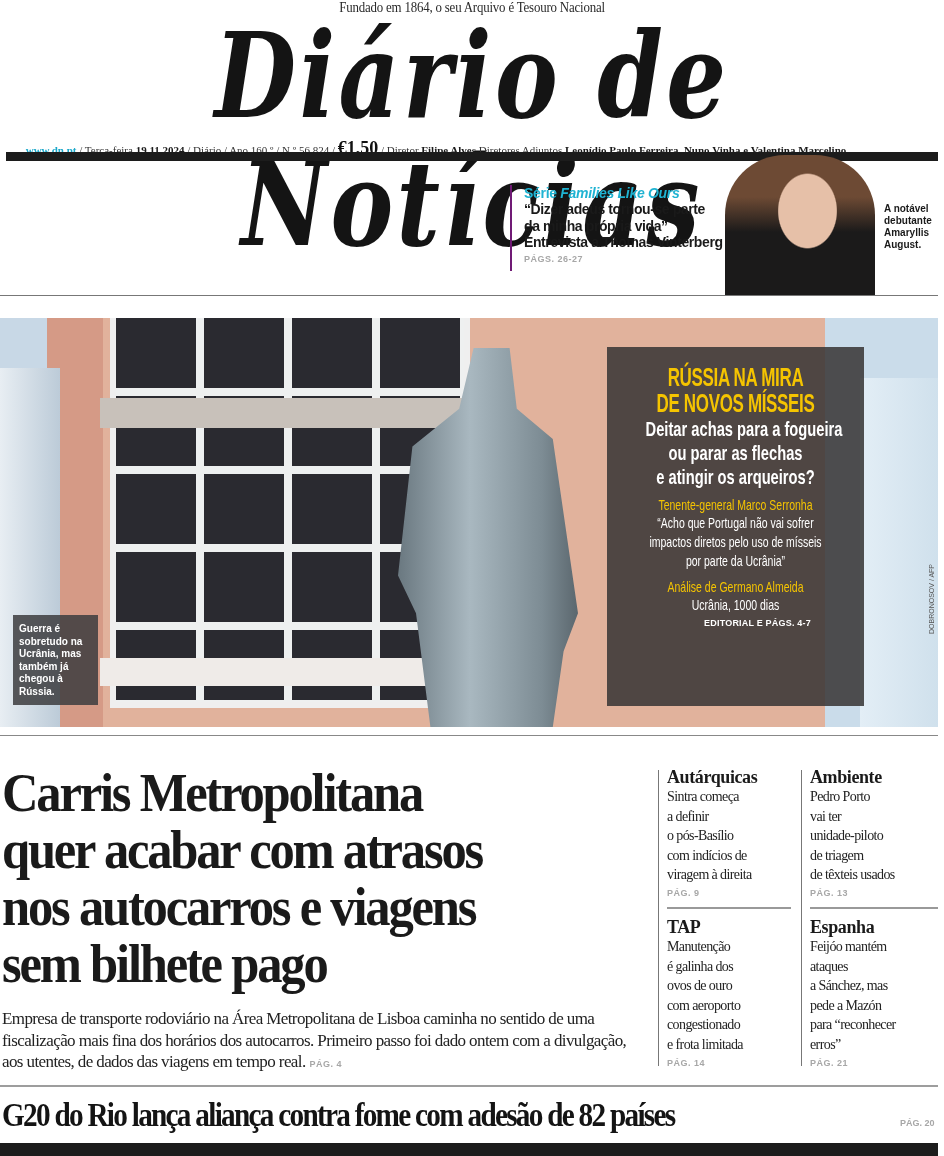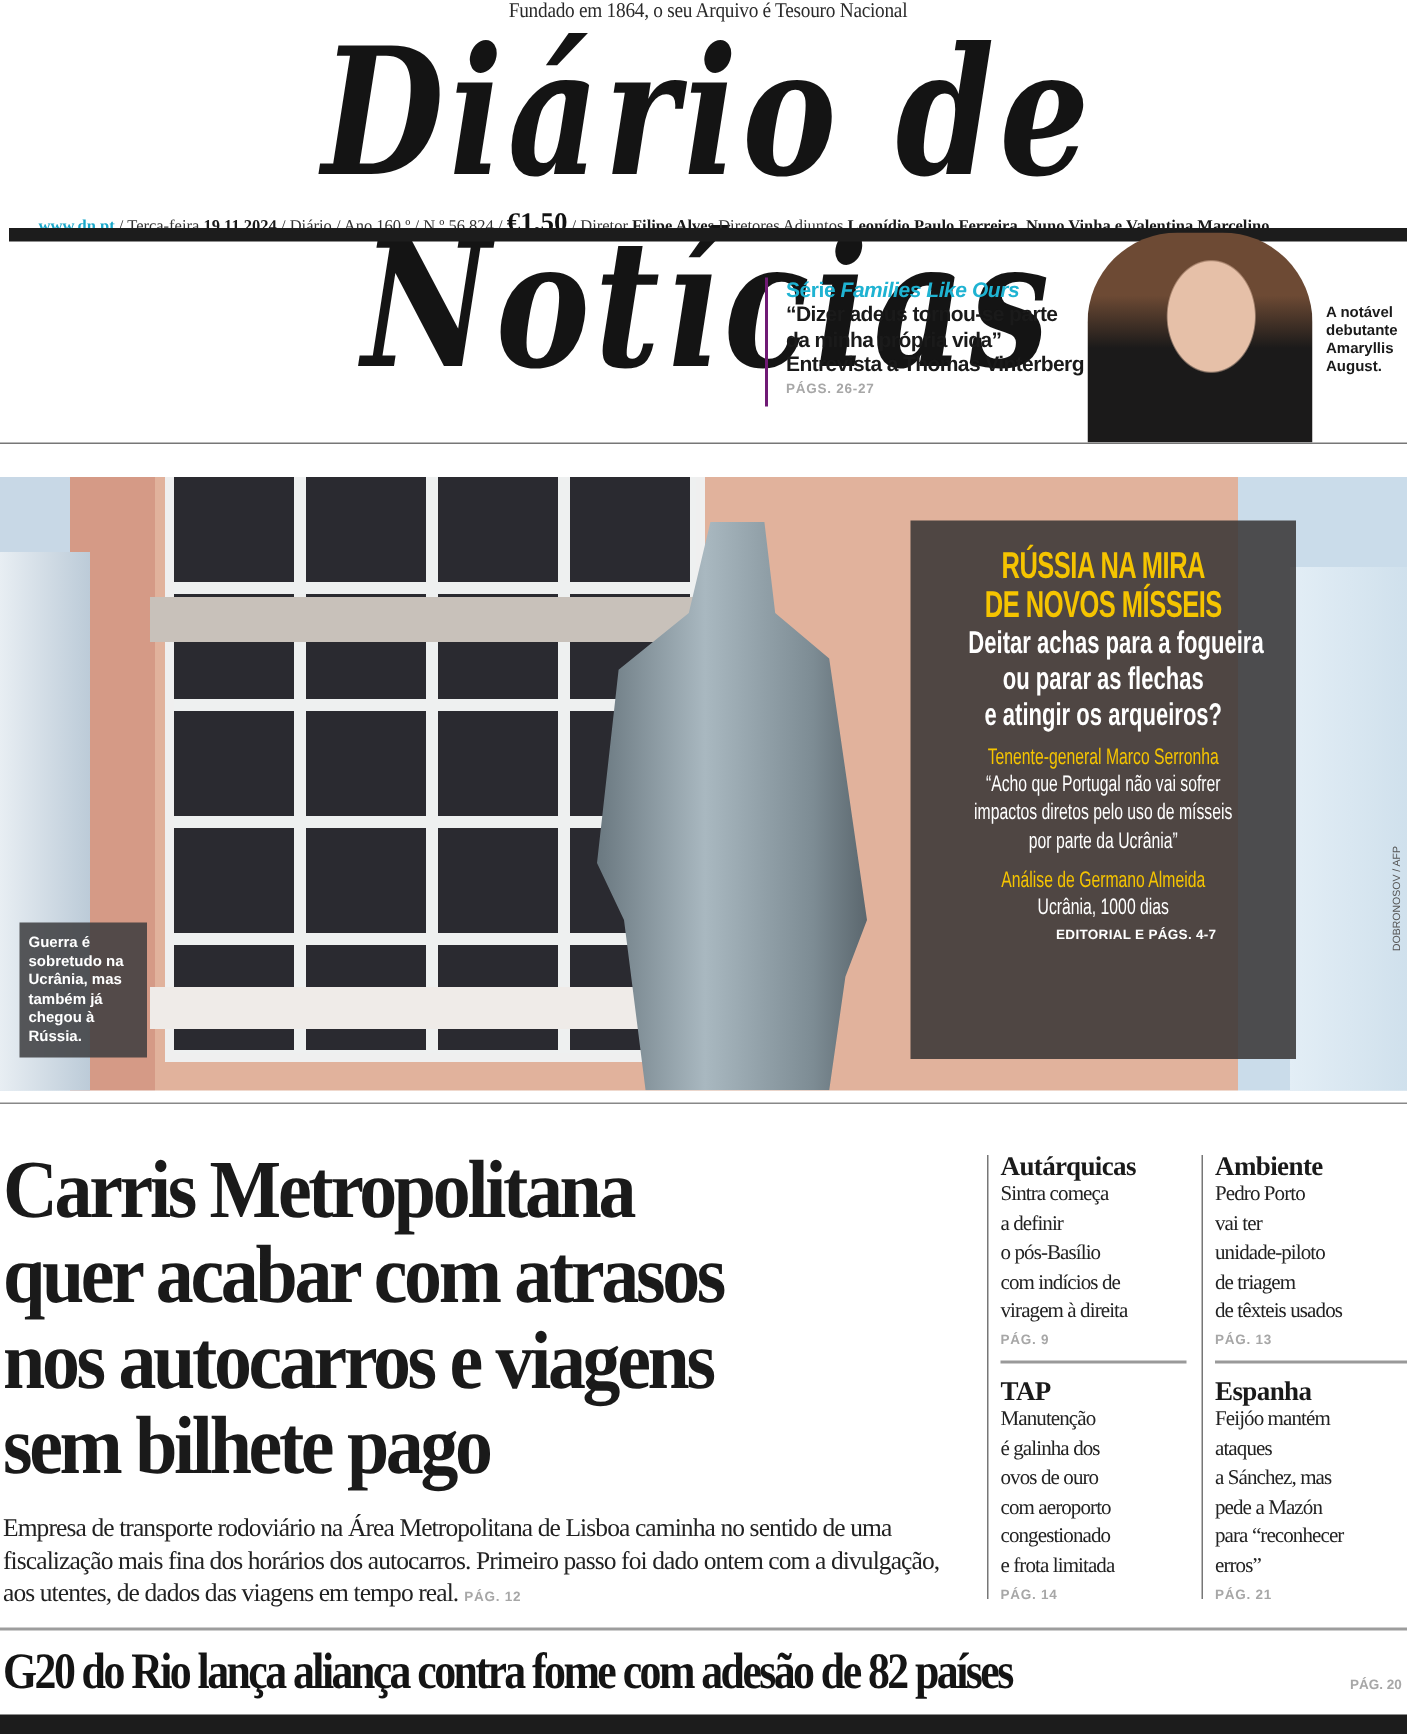--- a/index.html
+++ b/index.html
@@ -158,21 +158,21 @@
 </div>
 
 <div class="lead-divider"></div>
 <div class="lead-title">
   <div>Carris Metropolitana</div>
   <div>quer acabar com atrasos</div>
   <div>nos autocarros e viagens</div>
   <div>sem bilhete pago</div>
 </div>
 <div class="lead-body">
-  <span>Empresa de transporte rodoviário na Área Metropolitana de Lisboa  caminha no sentido de uma fiscalização mais fina dos horários dos autocarros. Primeiro passo foi dado ontem com a divulgação, aos utentes, de dados das viagens em tempo real.</span><span class="pg">PÁG. 12</span>
+  <span>Empresa de transporte rodoviário na Área Metropolitana de Lisboa  caminha no sentido de uma fiscalização mais fina dos horários dos autocarros. Primeiro passo foi dado ontem com a divulgação, aos utentes, de dados das viagens em tempo real.</span><span class="pg">PÁG. 4</span>
 </div>
 
 <div class="b-vline" style="left:658px; top:770px; height:296px;"></div>
 <div class="b-vline" style="left:801px; top:770px; height:296px;"></div>
 <div class="b-hline" style="left:667px; top:907px; width:124px;"></div>
 <div class="b-hline" style="left:810px; top:907px; width:128px;"></div>
 
 <div class="brief" style="left:667px; top:767px; width:132px;">
   <div class="bk">Autárquicas</div>
   <div class="bt">Sintra começa</div>

